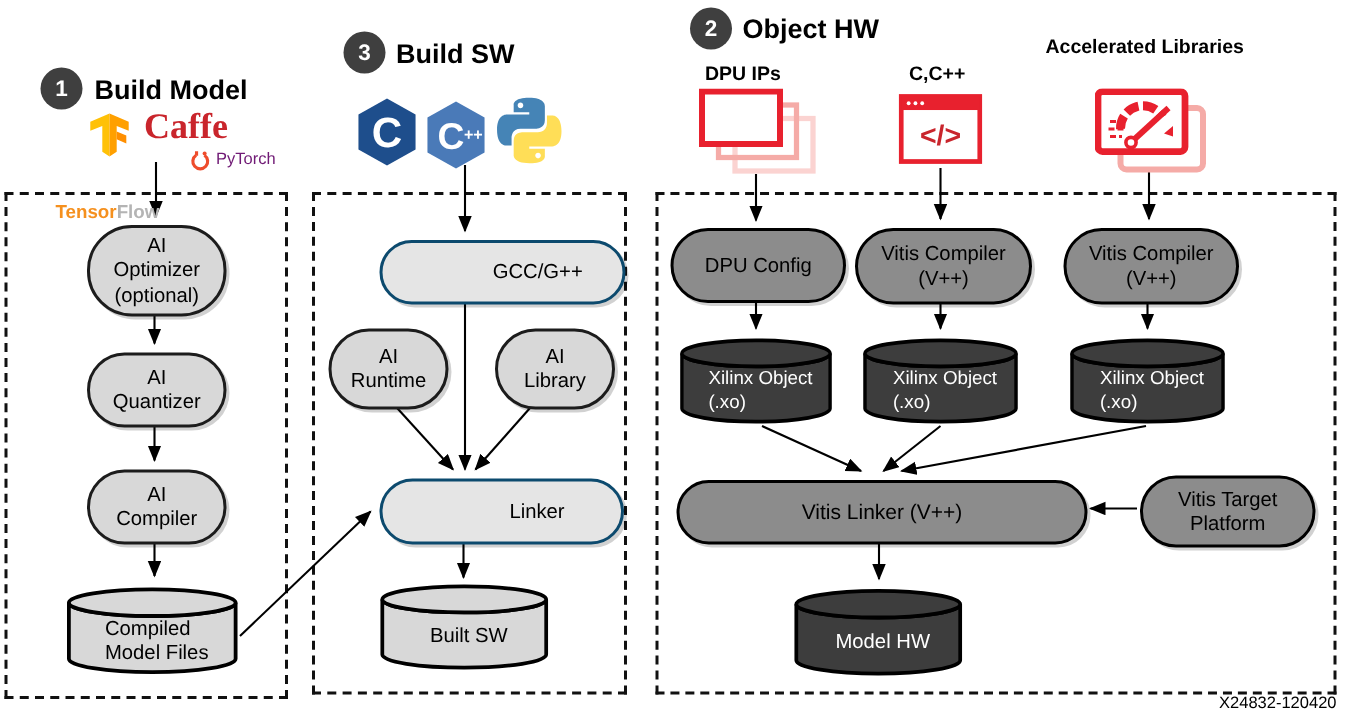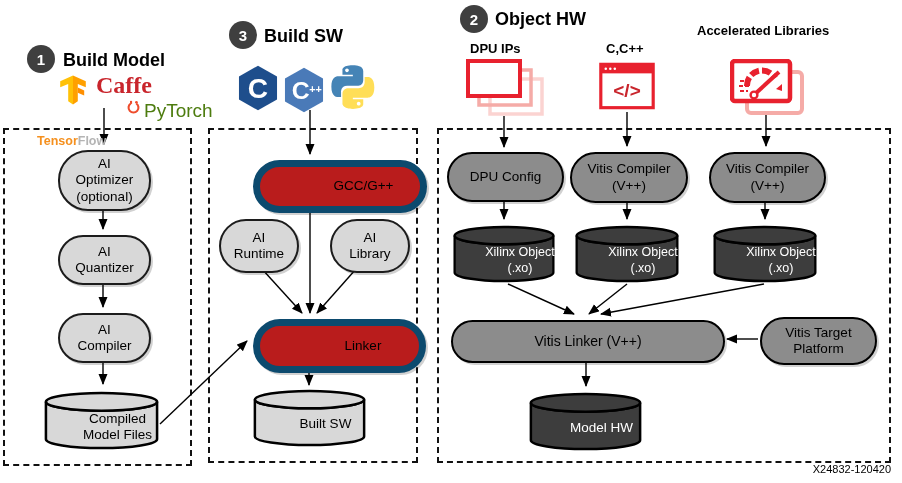--- a/index.html
+++ b/index.html
@@ -5,39 +5,39 @@
   html,body{margin:0;padding:0;background:#fff;}
   body{font-family:"Liberation Sans", sans-serif;color:#000;}
   .canvas{position:relative;width:902px;height:483px;background:#fff;overflow:hidden;}
   .dashed{position:absolute;border:2.5px dashed #111;background:transparent;z-index:1;}
   .connectors{position:absolute;left:0;top:0;z-index:2;pointer-events:none;}
   .box{position:absolute;z-index:3;display:flex;align-items:center;justify-content:center;
        text-align:center;white-space:pre-line;line-height:1.22;font-size:13.5px;
        box-shadow:2px 2px 0 rgba(0,0,0,.18);border-radius:30px;}
   .box.light{background:#d8d8d8;border:2.5px solid #1c1c1c;}
   .box.mid{background:#8c8c8c;border:2px solid #000;}
-  .box.middark{background:#b91c1c;border:7px solid #0c4a6e;padding-left:47px;}
+  .box.middark{background:#e5e5e5;border:2px solid #0c4a6e;padding-left:47px;}
   .cyl{position:absolute;z-index:3;}
   .cyl svg{position:absolute;left:0;top:0;width:100%;height:100%;}
-  .cyl .lbl{position:absolute;left:16px;top:22%;width:100%;height:78%;display:flex;
-            align-items:center;justify-content:center;text-align:center;
+  .cyl .lbl{position:absolute;left:3px;top:22%;width:100%;height:78%;display:flex;
+            align-items:center;justify-content:center;text-align:left;
             white-space:pre-line;line-height:1.22;font-size:13.5px;}
   .cyl.dark .lbl{color:#fff;}
   .badge{position:absolute;z-index:3;width:28px;height:28px;border-radius:50%;background:#3f3f3f;
          color:#fff;font-weight:bold;font-size:15px;display:flex;align-items:center;justify-content:center;}
   .sec-title{position:absolute;z-index:3;font-size:18px;font-weight:bold;}
   .in-label{position:absolute;z-index:3;font-size:13px;font-weight:bold;}
   .icon{position:absolute;z-index:3;}
   .doc-code{position:absolute;z-index:3;font-size:11px;text-align:right;}
   .tf-text{position:absolute;z-index:3;font-size:12.5px;font-weight:bold;margin-top:28px;}
   .tf-text .flow{color:#b4b4b4;}
   .tf-text .tensor{color:#f5901e;}
   .caffe{position:absolute;z-index:3;font-family:"Liberation Serif", serif;font-weight:bold;
          font-size:24px;color:#c9252c;}
-  .pytorch-text{position:absolute;z-index:3;font-size:19px;color:#4d7c0f;}
+  .pytorch-text{position:absolute;z-index:3;font-size:11px;color:#701a75;}
   svg text{font-family:"Liberation Sans", sans-serif;}
 </style>
 </head>
 <body>
 
 <div class="canvas">
 
   <div class="dashed" style="left:3px;top:128px;width:185px;height:334px"></div>
   <div class="dashed" style="left:208px;top:128px;width:206px;height:331px"></div>
   <div class="dashed" style="left:437px;top:128px;width:450px;height:331px"></div>

